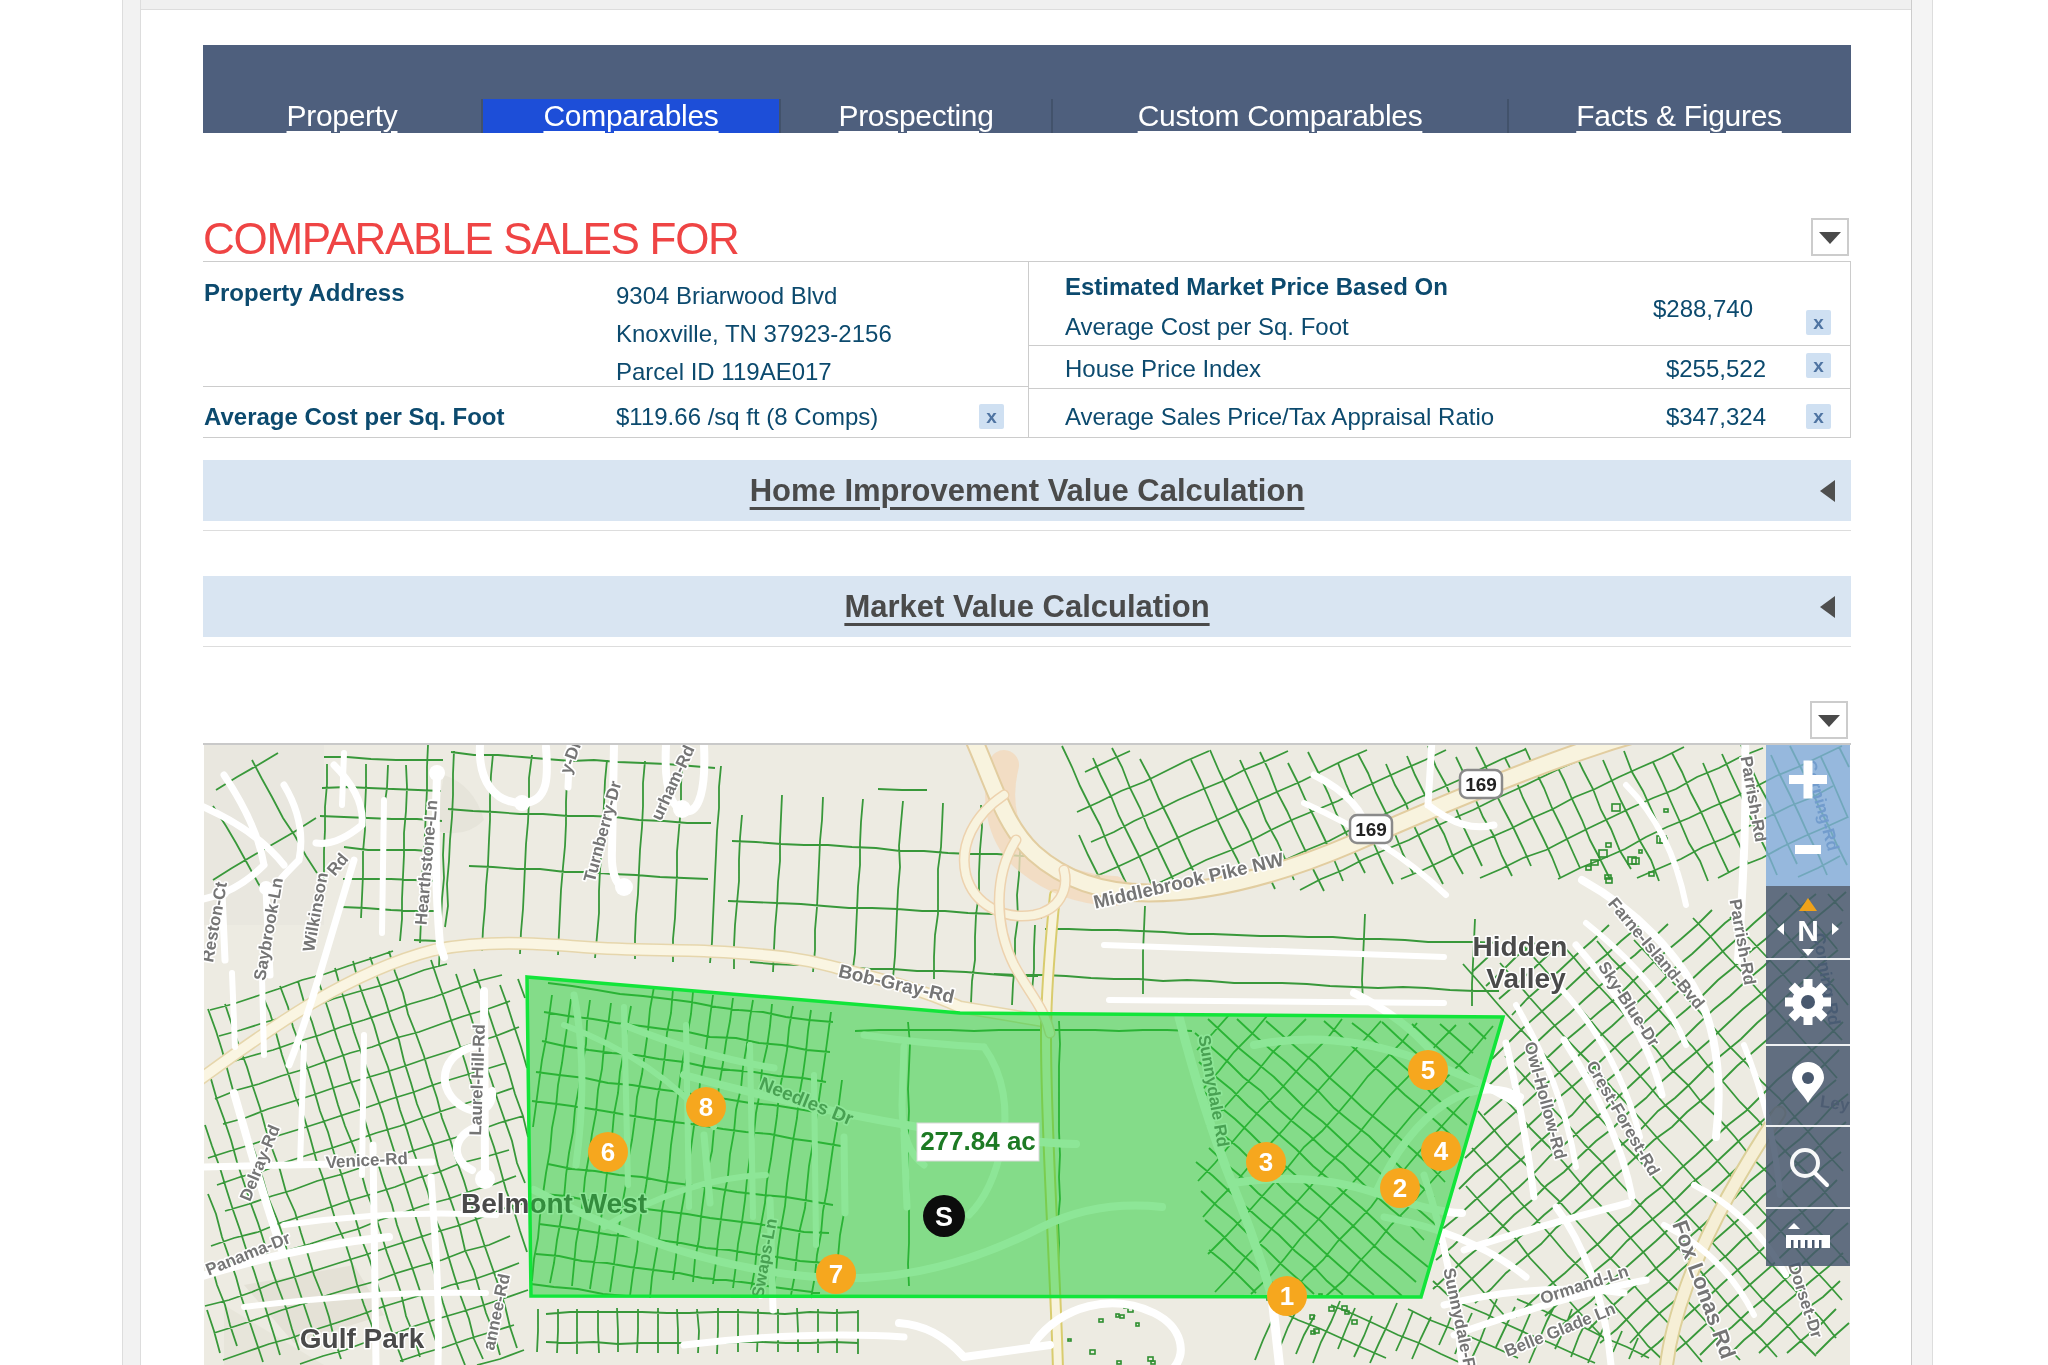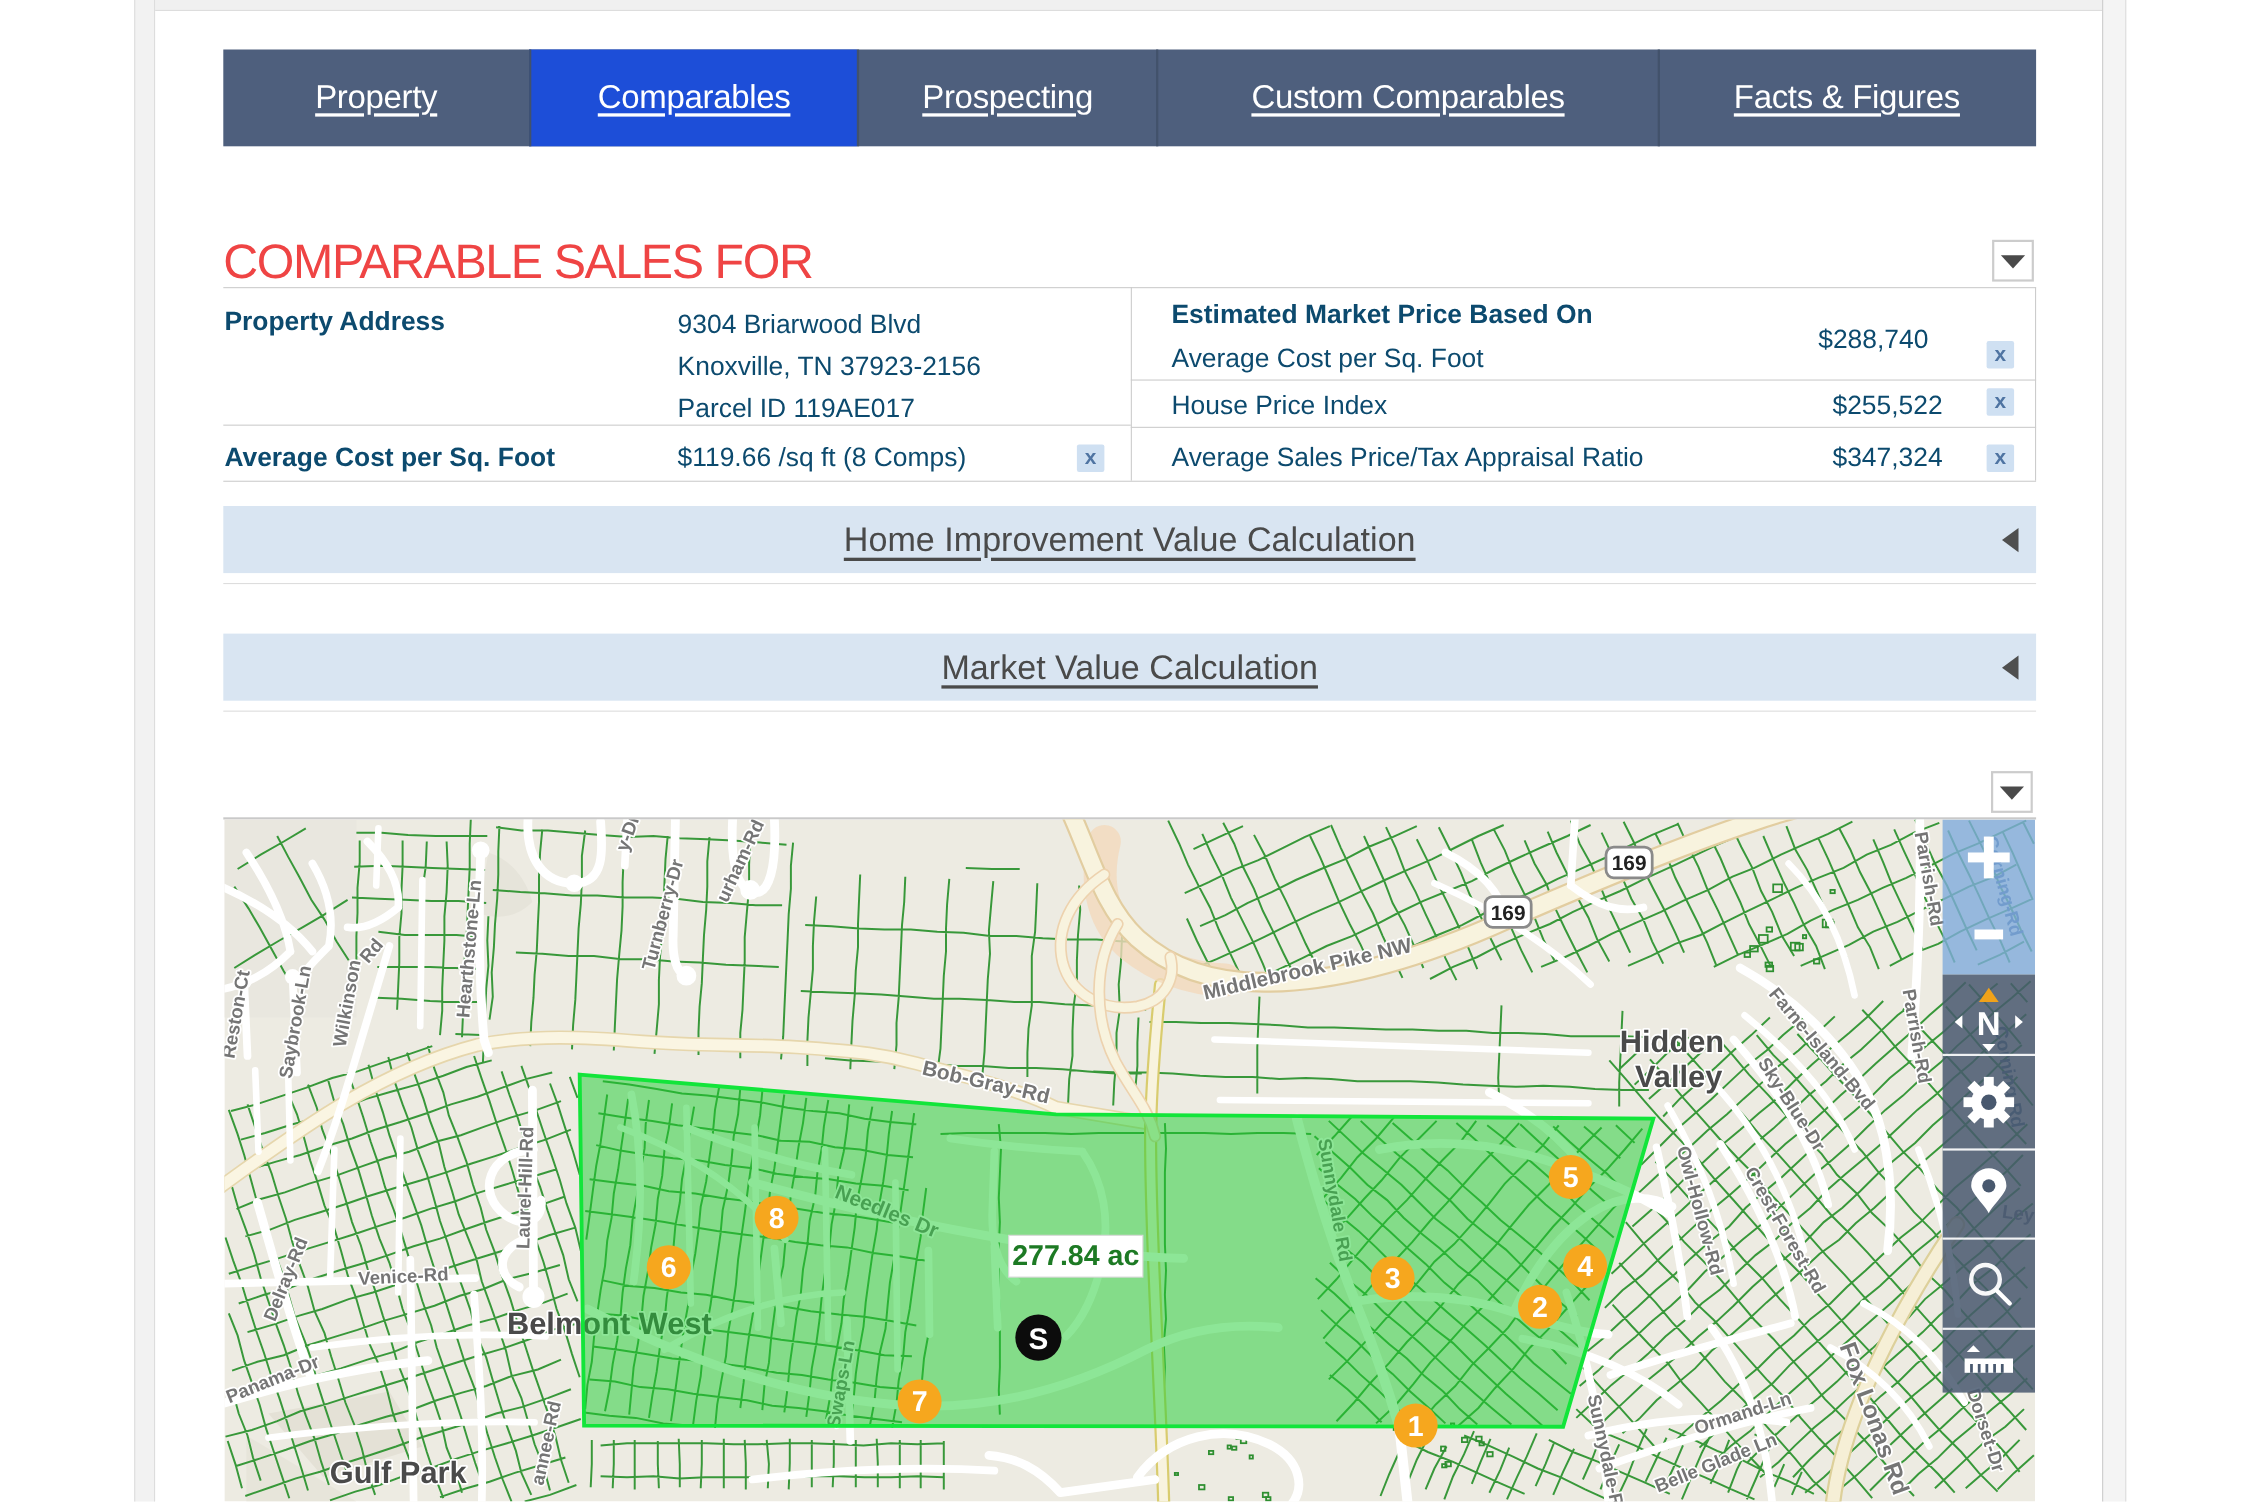--- a/index.html
+++ b/index.html
@@ -1,28 +1,28 @@
 <!DOCTYPE html>
 <html><head><meta charset="utf-8"><style>
 * { margin:0; padding:0; box-sizing:border-box; }
 body { width:2048px; height:1365px; background:#fff; font-family:"Liberation Sans", sans-serif; position:relative; overflow:hidden; }
-.abs { position:absolute; }
+.abs { position:absolute;align-items:flex-end; }
 .tabbar { left:203px; top:45px; width:1648px; height:88px; background:#4e5f7d; display:flex; }
 .tab { color:#fff; font-size:30px; letter-spacing:-0.3px; display:flex; align-items:center; justify-content:center; border-left:2px solid #42526b; }
 .tab:first-child { border-left:none; }
 .tab span { text-decoration:underline; text-underline-offset:5px; }
 .tab.sel { background:#1d4ed8; }
 h1 { position:absolute; left:203px; top:214px; font-size:44px; font-weight:normal; color:#ef4444; letter-spacing:-1.3px; }
 .hline { position:absolute; background:#ccc; height:1px; }
 .vline { position:absolute; background:#ccc; width:1px; }
 .cell { position:absolute; font-size:24px; color:#0c4a6e; }
 .b { font-weight:bold; }
 .xbtn { position:absolute; width:25px; height:25px; background:#cfe0f2; color:#4f74a2; font-weight:bold; font-size:19px; text-align:center; line-height:25px; border-radius:2px; }
 .bluebar { position:absolute; left:203px; width:1648px; height:61px; background:#d9e5f2; display:flex; align-items:center; justify-content:center; }
-.bluebar span { font-size:31px; color:#4a4a4a; text-decoration:underline; text-underline-offset:6px; }
+.bluebar span { font-size:31px; color:#4a4a4a; text-decoration:underline; text-underline-offset:6px;font-weight:bold; }
 .ltri { position:absolute; right:16px; top:50%; margin-top:-11px; width:0; height:0; border-top:11px solid transparent; border-bottom:11px solid transparent; border-right:15px solid #4f4f4f; }
 .ddbtn { position:absolute; width:38px; height:38px; background:#fff; border:2px solid #ccc; }
 .ddbtn:after { content:""; position:absolute; left:50%; top:50%; margin-left:-11px; margin-top:-5px; border-left:11px solid transparent; border-right:11px solid transparent; border-top:12px solid #4a4a4a; }
 </style></head><body>
 <div class="abs" style="left:141px;top:0;width:1770px;height:10px;background:#f0f0f0;border-bottom:1px solid #ddd"></div>
 <div class="abs" style="left:122px;top:0;width:19px;height:1365px;background:#f2f2f2;border-left:1px solid #ddd;border-right:1px solid #ddd"></div>
 <div class="abs" style="left:1911px;top:0;width:22px;height:1365px;background:#f4f4f4;border-left:1px solid #ccc;border-right:1px solid #ddd"></div>
 
 <div class="tabbar abs">
 <div class="tab" style="width:278px">

